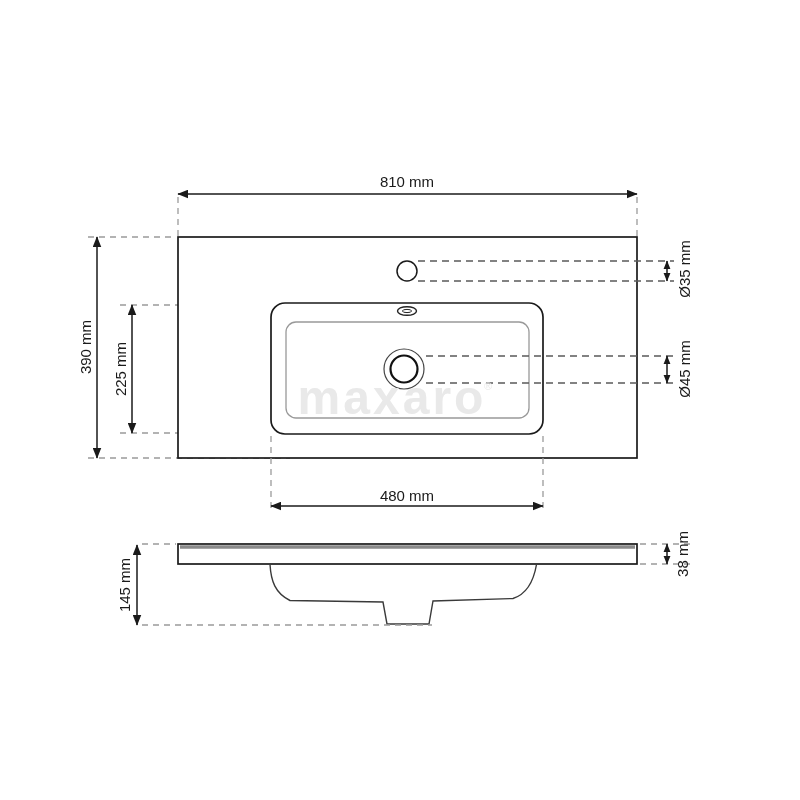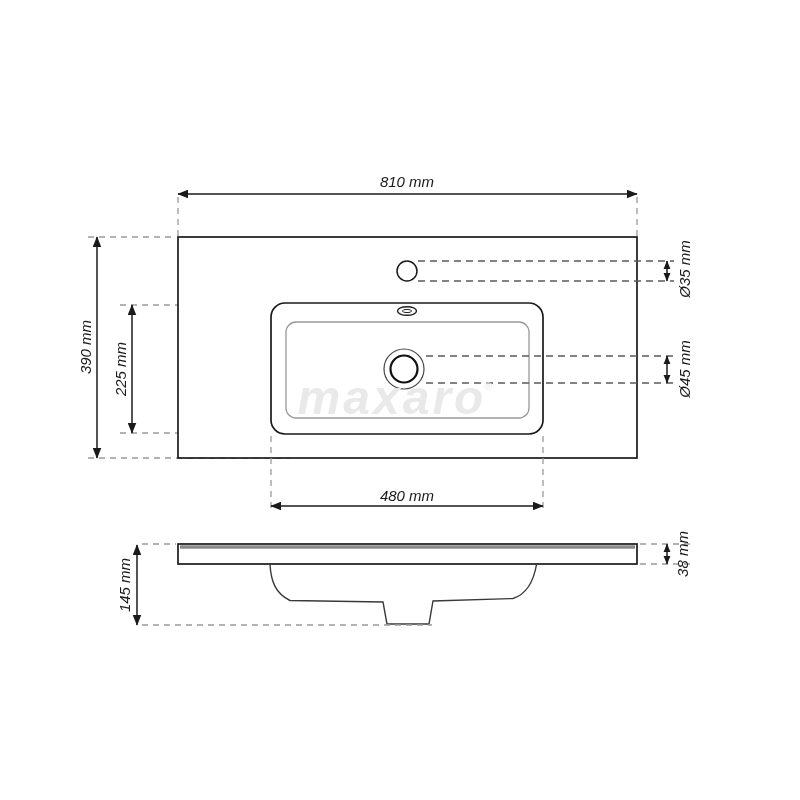--- a/index.html
+++ b/index.html
@@ -9,21 +9,20 @@
     width: 800px;
     height: 800px;
     font-family: "Liberation Sans", sans-serif;
   }
   .stage {
     position: relative;
     width: 800px;
     height: 800px;
     background: #ffffff;
     overflow: hidden;
-    font-style: italic;
   }
   svg { display: block; }
   text.dim {
     font-family: "Liberation Sans", sans-serif;
     font-size: 15px;
     fill: #1a1a1a;
   }
   text.halo {
     paint-order: stroke;
     stroke: #ffffff;

